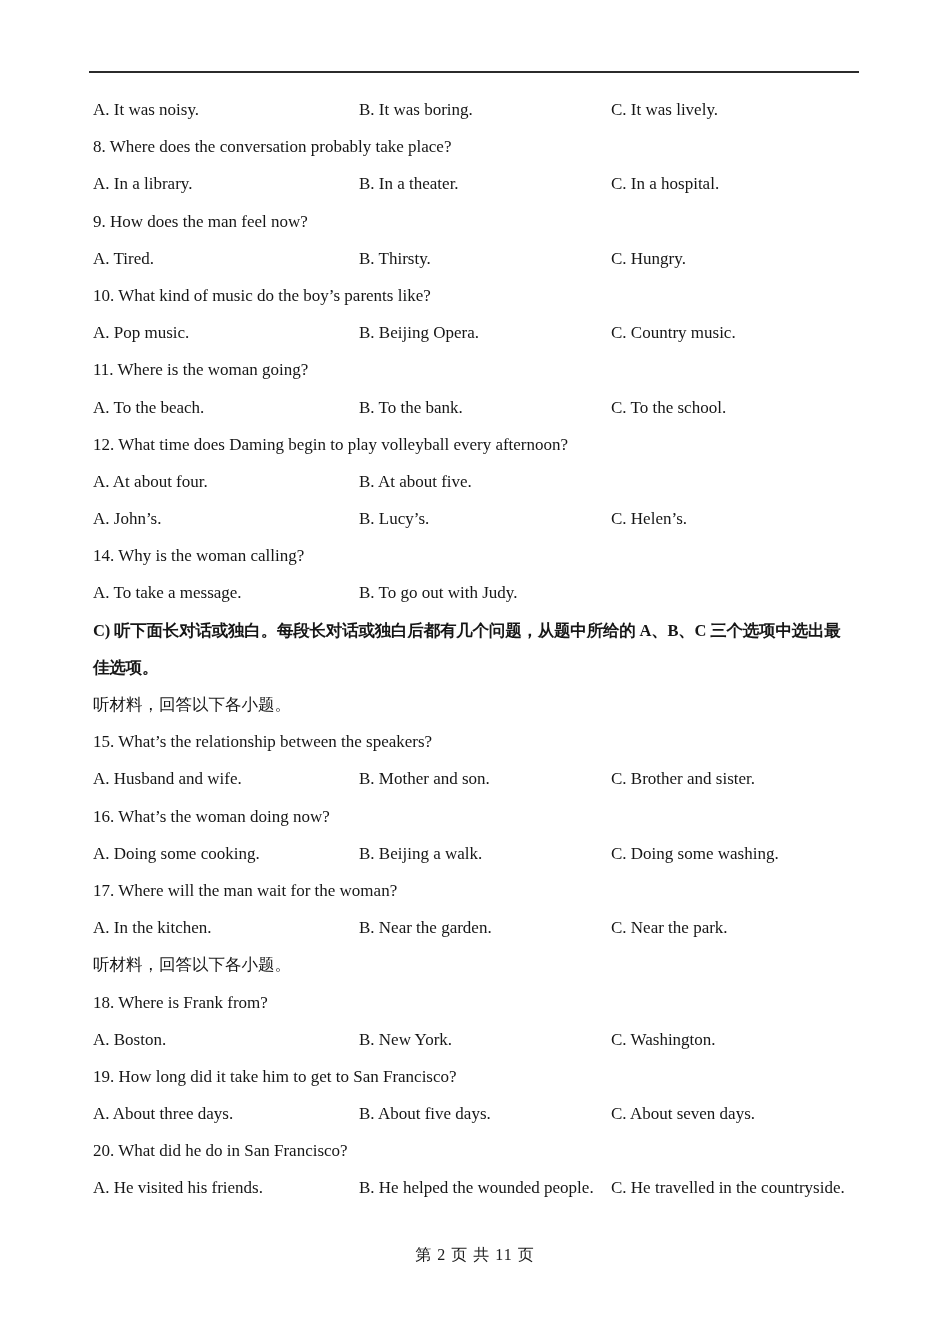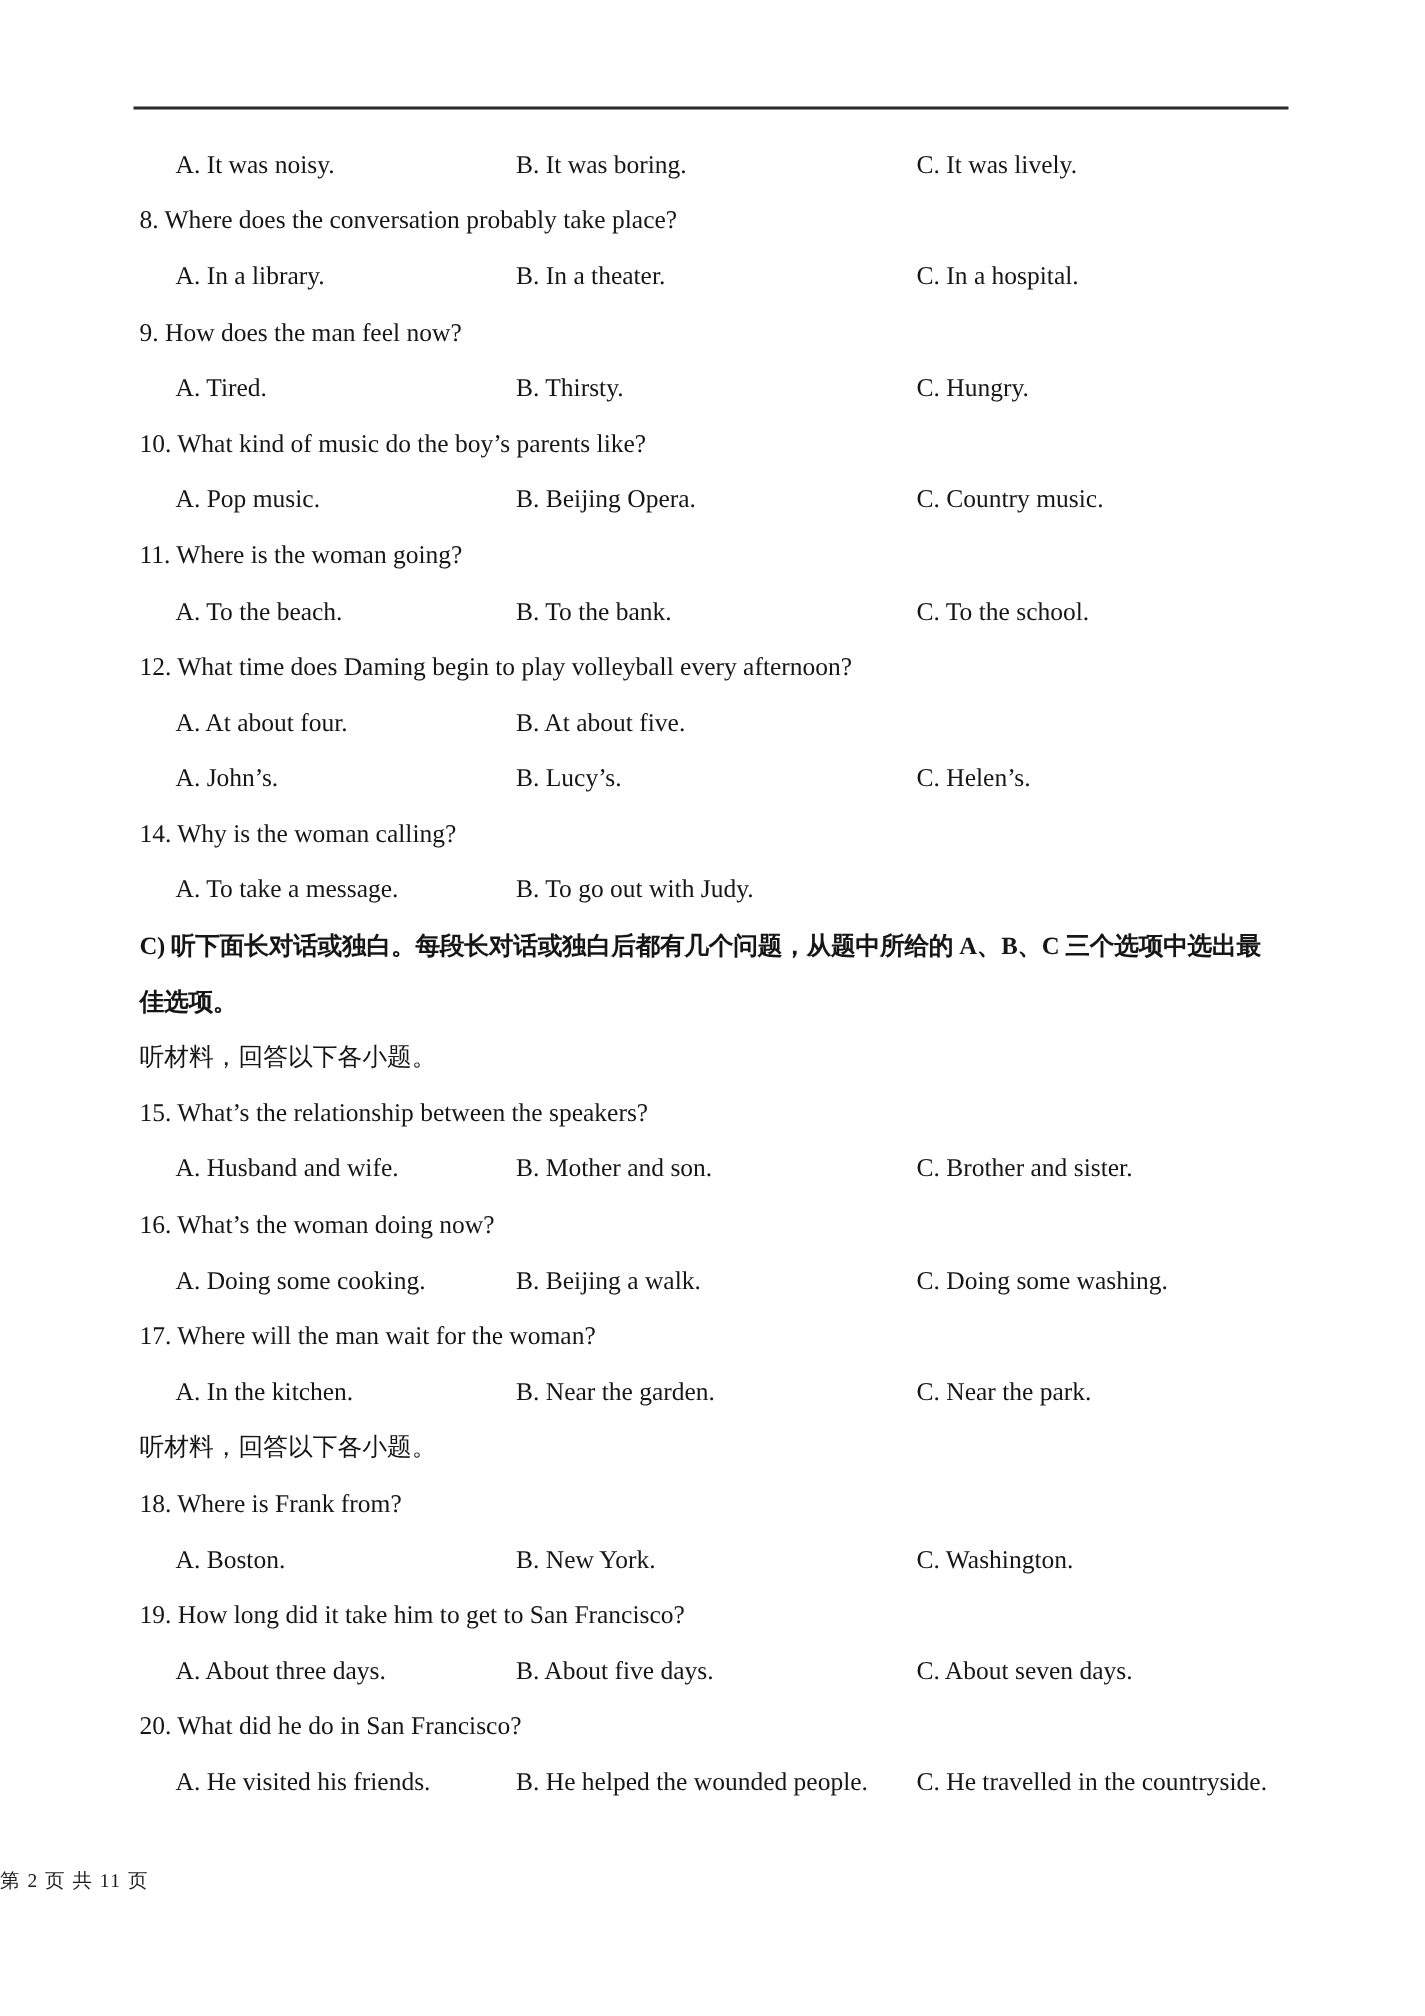--- a/index.html
+++ b/index.html
@@ -27,36 +27,36 @@
     width: 780px;
   }
   .row {
     height: 37.2px;
     line-height: 37.2px;
     font-size: 17px;
     white-space: nowrap;
   }
   .row.options { position: relative; }
   .opt { position: absolute; top: 0; }
-  .opt.a { left: 0; margin-left: 24px; }
-  .opt.b { left: 251px; }
+  .opt.a { left: 0; }
+  .opt.b { left: 266px; }
   .opt.c { left: 518px; }
   .row.section-cn-bold {
     font-weight: 700;
     font-size: 16.5px;
     letter-spacing: -0.2px;
   }
   .row.cn-note { font-size: 16.5px; }
   .footer {
     position: absolute;
     left: 0;
     top: 1245px;
     width: 100%;
-    text-align: left;
-    font-size: 13px;
+    text-align: center;
+    font-size: 16px;
     letter-spacing: 1px;
     color: #1b1b1b;
   }
 </style>
 </head>
 <body>
 
 <div class="page">
   <div class="rule"></div>
   <div class="content">

